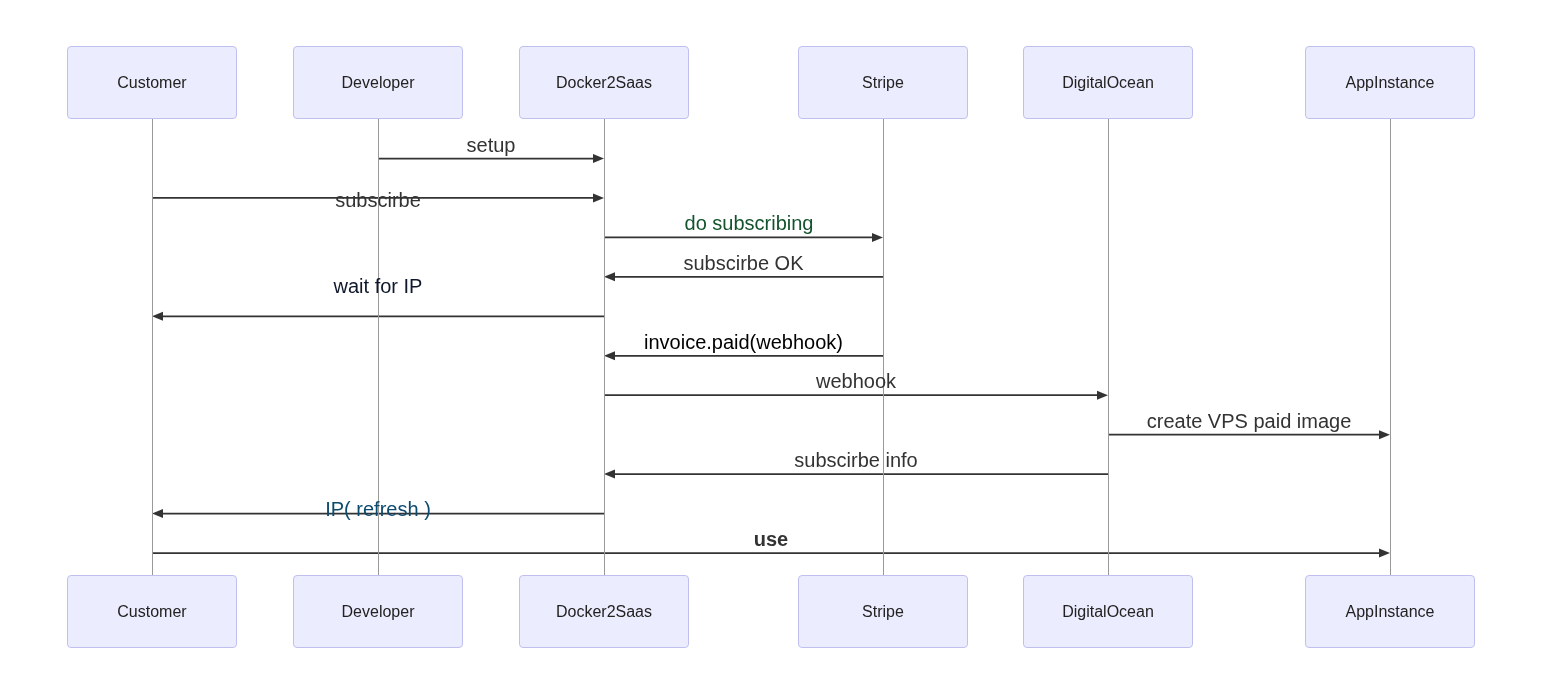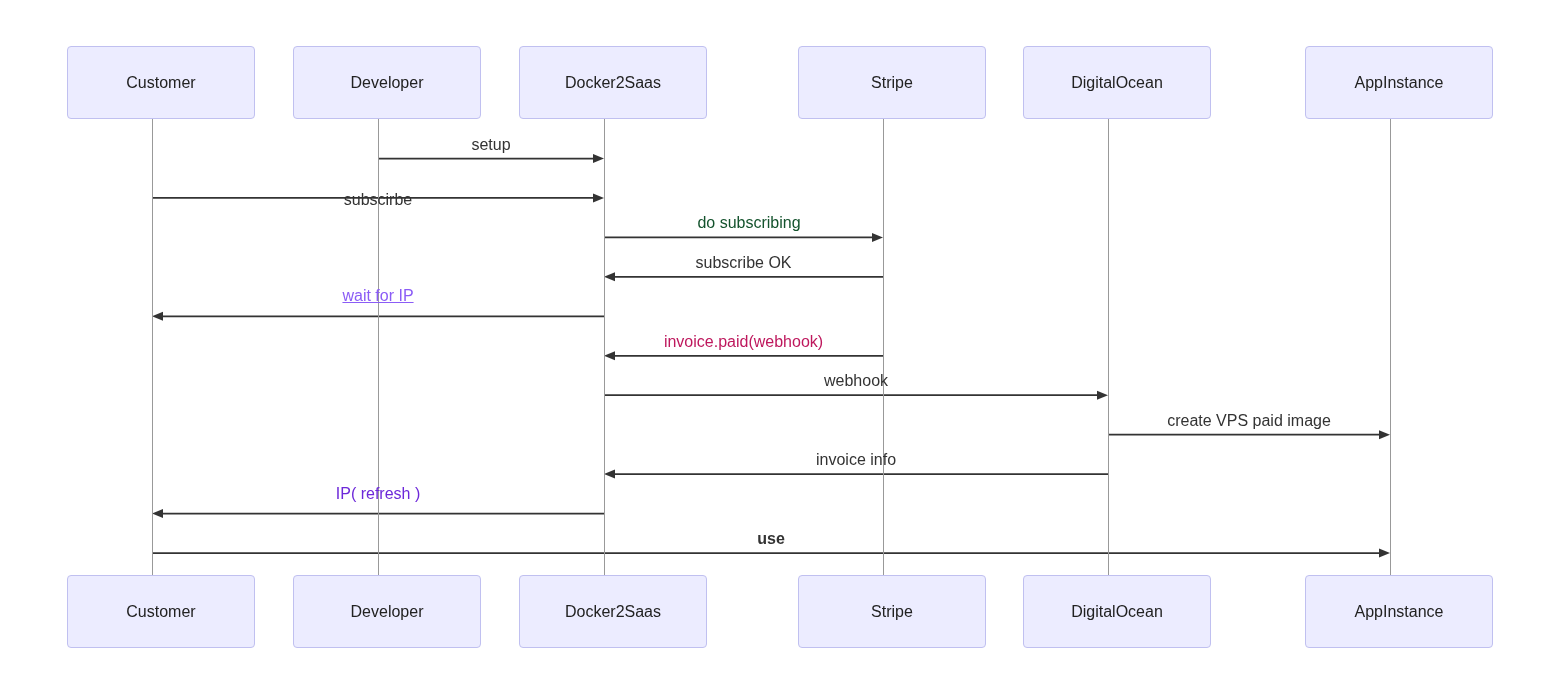--- a/index.html
+++ b/index.html
@@ -17,21 +17,21 @@
   }
   .arrows-layer {
     position: absolute;
     left: 0; top: 0;
     width: 1550px;
     height: 700px;
     pointer-events: none;
   }
   .actor-box {
     position: absolute;
-    width: 188px;
+    width: 170px;
     height: 73px;
     box-sizing: border-box;
     border: 1px solid #c0c0f0;
     border-radius: 4px;
     background: #ececff;
     display: flex;
     align-items: center;
     justify-content: center;
     font-size: 16px;
     color: #222222;
@@ -40,21 +40,21 @@
     white-space: nowrap;
   }
   .lifeline {
     position: absolute;
     width: 1px;
     background: #999999;
   }
   .msg-label {
     position: absolute;
     transform: translateX(-50%);
-    font-size: 16px;
+    font-size: 20px;
     line-height: 20px;
     height: 20px;
     color: #333333;
     white-space: nowrap;
     text-align: center;
   }
 </style>
 </head>
 <body>
 
@@ -121,21 +121,21 @@
     <div class="lifeline" style="left: 1390px; top: 119px; height: 456px; background: rgb(153, 153, 153);"></div>
     <div class="actor-box" style="left: 1305px; top: 46px; background: rgb(236, 236, 255); border-color: rgb(192, 192, 240); color: rgb(34, 34, 34);">
       <span>AppInstance</span>
     </div>
     <div class="actor-box" style="left: 1305px; top: 575px; background: rgb(236, 236, 255); border-color: rgb(192, 192, 240); color: rgb(34, 34, 34);">
       <span>AppInstance</span>
     </div>
     <div class="msg-label" style="left: 491px; top: 134.5px; color: rgb(51, 51, 51);">setup</div>
     <div class="msg-label" style="left: 378px; top: 190px; color: rgb(51, 51, 51);">subscirbe</div>
     <div class="msg-label" style="left: 749px; top: 213.4px; color: #14532d;">do subscribing</div>
-    <div class="msg-label" style="left: 743.5px; top: 252.85px; color: rgb(51, 51, 51);">subscribe OK</div>
-    <div class="msg-label" style="left: 378px; top: 286px; color: #8b5cf6; text-decoration: underline;">wait for IP</div>
-    <div class="msg-label" style="left: 743.5px; top: 331.75px; color: #be185d;">invoice.paid(webhook)</div>
+    <div class="msg-label" style="left: 743.5px; top: 252.85px; color: rgb(51, 51, 51);">subscirbe OK</div>
+    <div class="msg-label" style="left: 378px; top: 276px; color: #0f172a;">wait for IP</div>
+    <div class="msg-label" style="left: 743.5px; top: 331.75px; color: #000000;">invoice.paid(webhook)</div>
     <div class="msg-label" style="left: 856px; top: 371.2px; color: rgb(51, 51, 51);">webhook</div>
     <div class="msg-label" style="left: 1249px; top: 410.65px; color: rgb(51, 51, 51);">create VPS paid image</div>
-    <div class="msg-label" style="left: 856px; top: 450.1px; color: rgb(51, 51, 51);">invoice info</div>
-    <div class="msg-label" style="left: 378px; top: 484px; color: #6d28d9; text-align: center;">IP( refresh )</div>
+    <div class="msg-label" style="left: 856px; top: 450.1px; color: rgb(51, 51, 51);">subscirbe info</div>
+    <div class="msg-label" style="left: 378px; top: 499px; color: #0c4a6e; text-align: center;">IP( refresh )</div>
     <div class="msg-label" style="left: 771px; top: 529px; color: rgb(51, 51, 51); font-weight: bold;">use</div>
   </div>
 
 </body></html>

